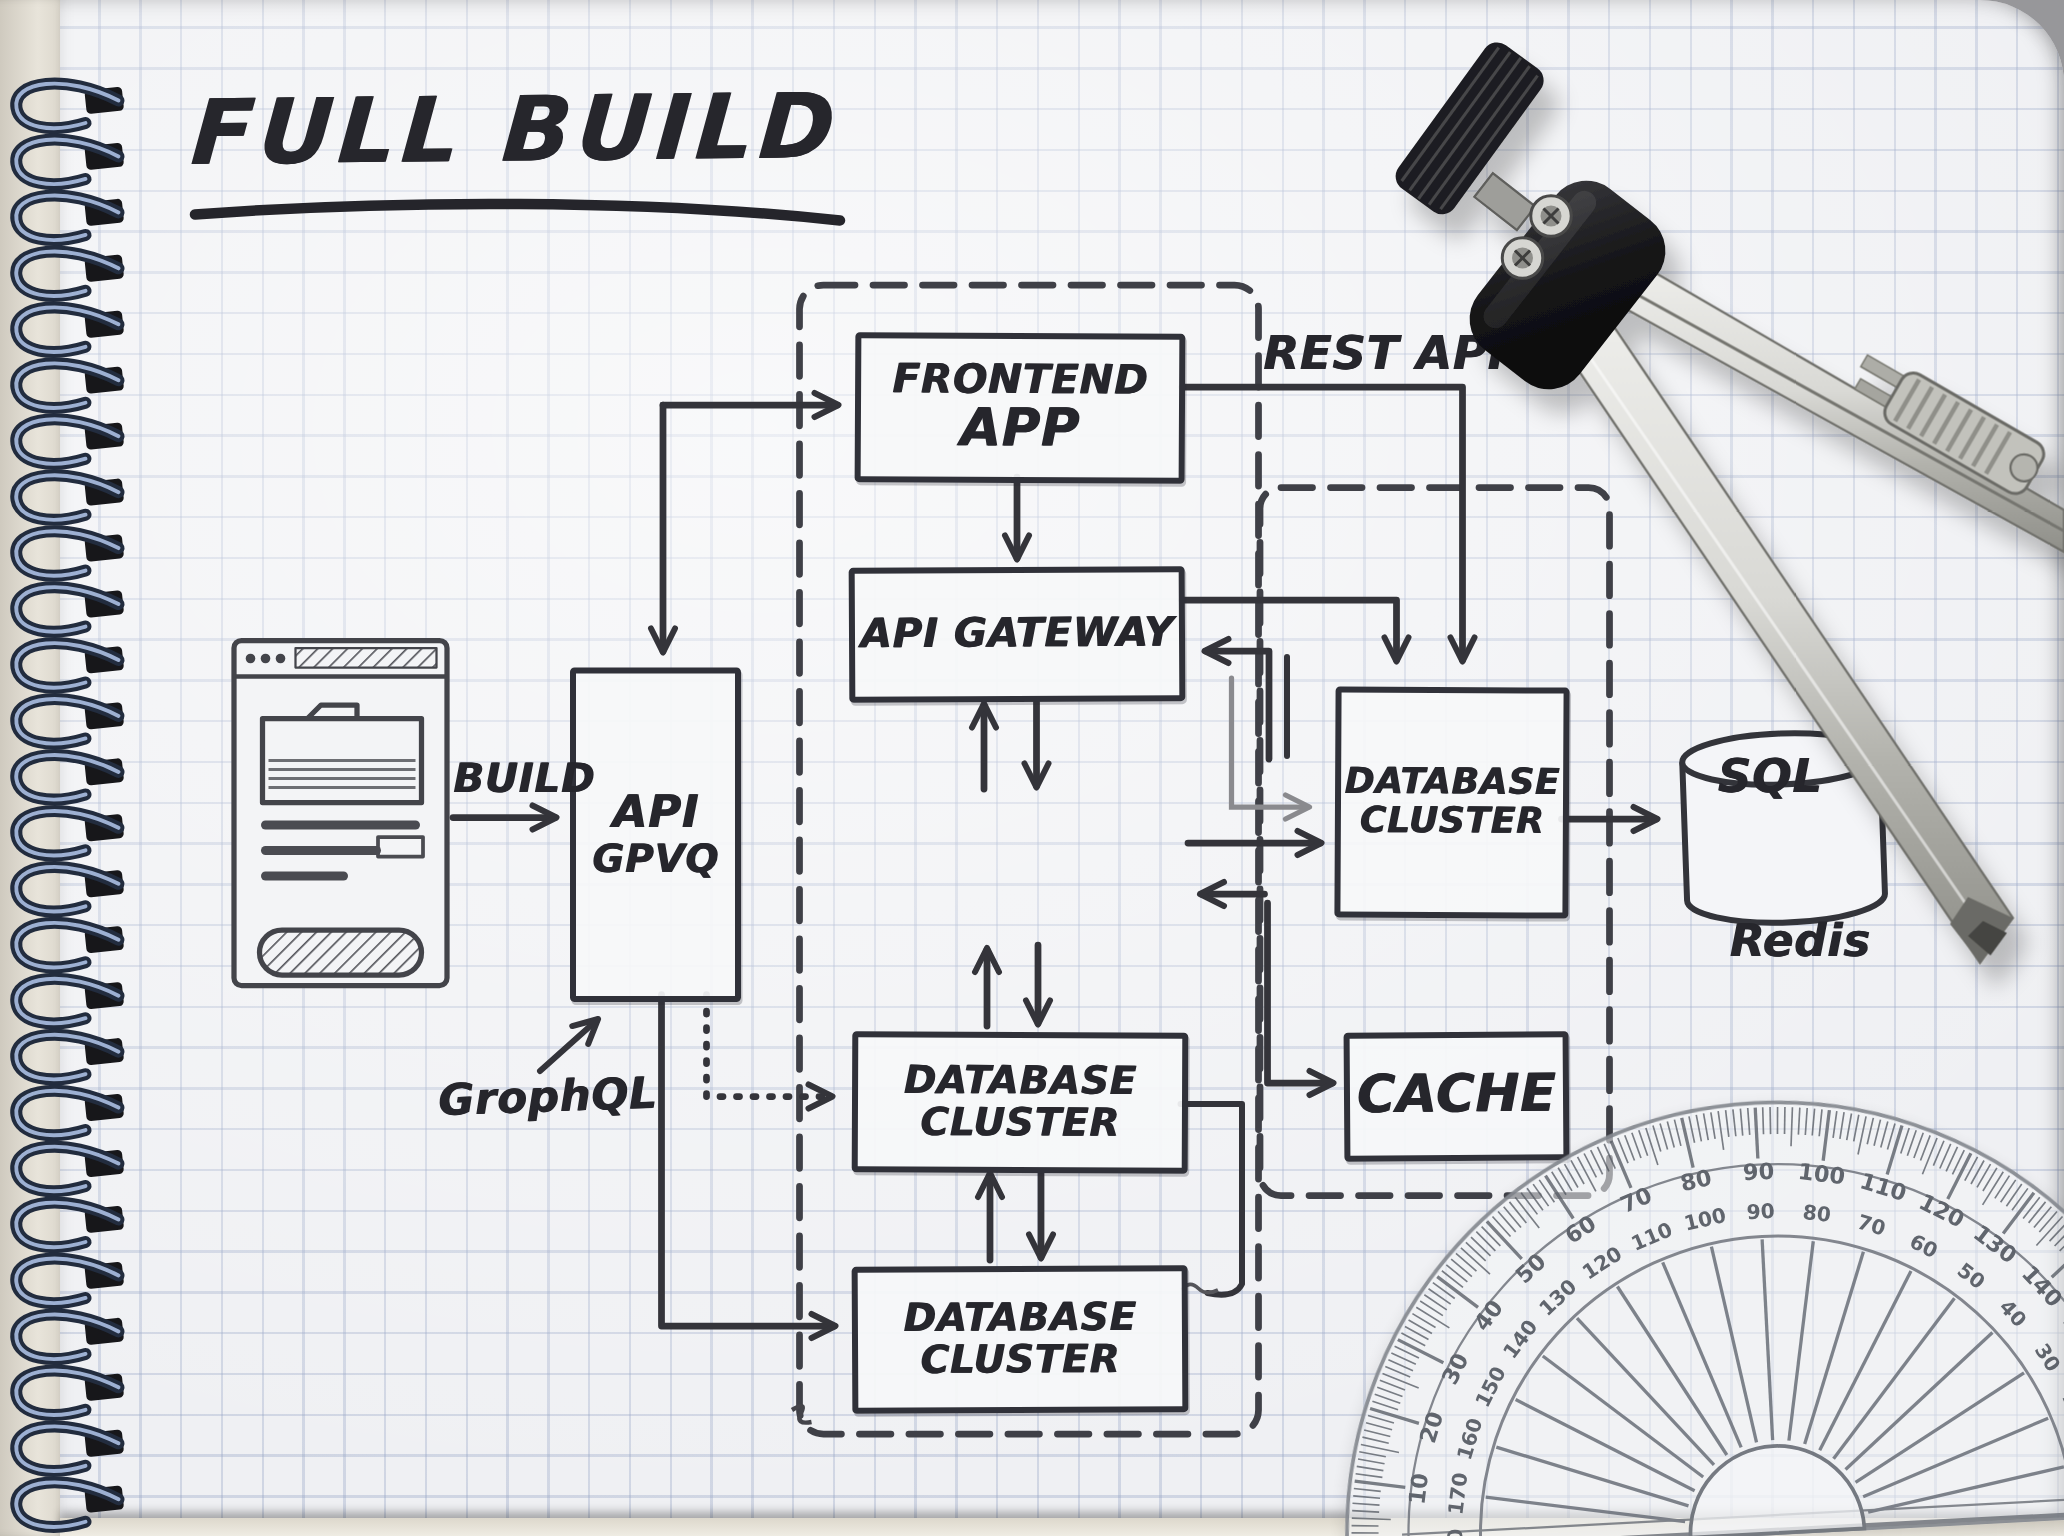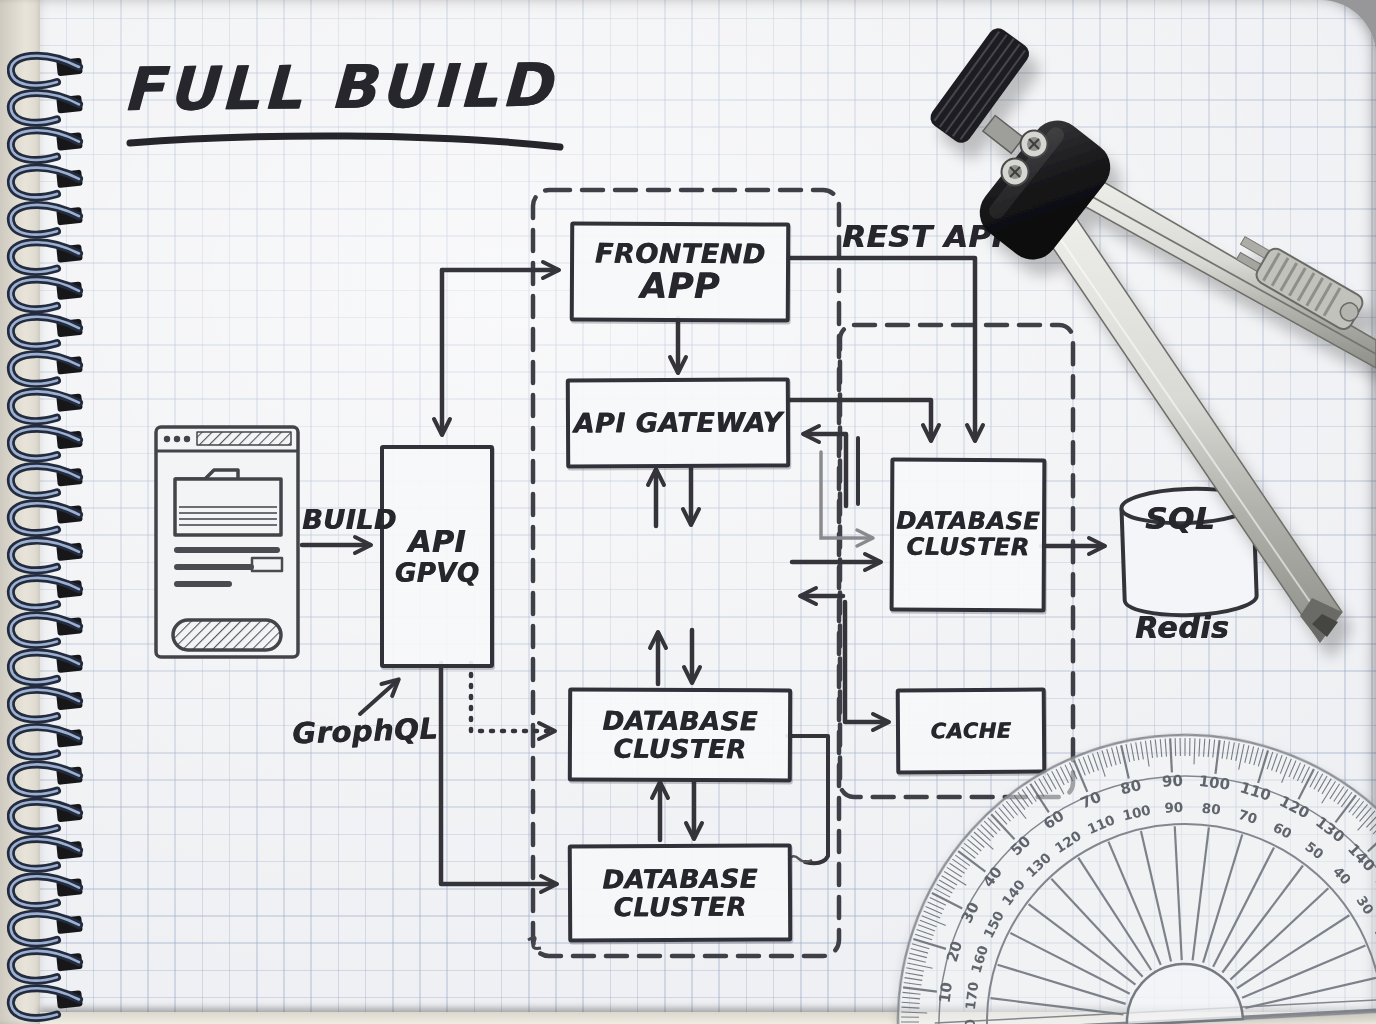--- a/index.html
+++ b/index.html
@@ -150,28 +150,28 @@
     <span class="ink" style="font-size:30px">API</span>
     <span class="ink" style="font-size:26px">GPVQ</span>
   </div>
 
   <div class="box" style="left:890px;top:458px;width:148px;height:146px;transform:rotate(.3deg)">
     <span class="ink" style="font-size:24px">DATABASE</span>
     <span class="ink" style="font-size:24px">CLUSTER</span>
   </div>
 
   <div class="box" style="left:896px;top:688px;width:142px;height:78px;transform:rotate(-.4deg)">
-    <span class="ink" style="font-size:21px">CACHE</span>
+    <span class="ink" style="font-size:35px">CACHE</span>
   </div>
 
   <div class="lbl ink" style="left:842px;top:218px;font-size:31px">REST API</div>
   <div class="lbl ink" style="left:302px;top:504px;font-size:27px">BUILD</div>
   <div class="lbl ink" style="left:292px;top:714px;font-size:29px;transform:rotate(-2deg)">GrophQL</div>
   <div class="lbl ink" style="left:1145px;top:500px;width:90px;font-size:31px">SQL</div>
-  <div class="lbl ink" style="left:1135px;top:610px;width:112px;text-align:left;font-size:30px">Redis</div>
+  <div class="lbl ink" style="left:1135px;top:610px;width:112px;text-align:right;font-size:30px">Redis</div>
 
   <svg id="protractor-svg" width="1376" height="1024" viewBox="0 0 1376 1024">
     <defs>
       <filter id="softSh" x="-20%" y="-20%" width="140%" height="140%">
         <feDropShadow dx="0" dy="5" stdDeviation="6" flood-color="#000" flood-opacity="0.18"></feDropShadow>
       </filter>
     </defs>
     <g id="protractor-g" transform="translate(1185,1022) rotate(-3)" opacity=".93">
       <path d="M-287,0 A287,287 0 0 1 287,0 Z" fill="rgba(250,251,253,0.55)" stroke="#868a91" stroke-width="2.5" filter="url(#softSh)"></path>
       <path d="M-246,0 A246,246 0 0 1 246,0" fill="none" stroke="#7b7f87" stroke-width="1.5"></path>

